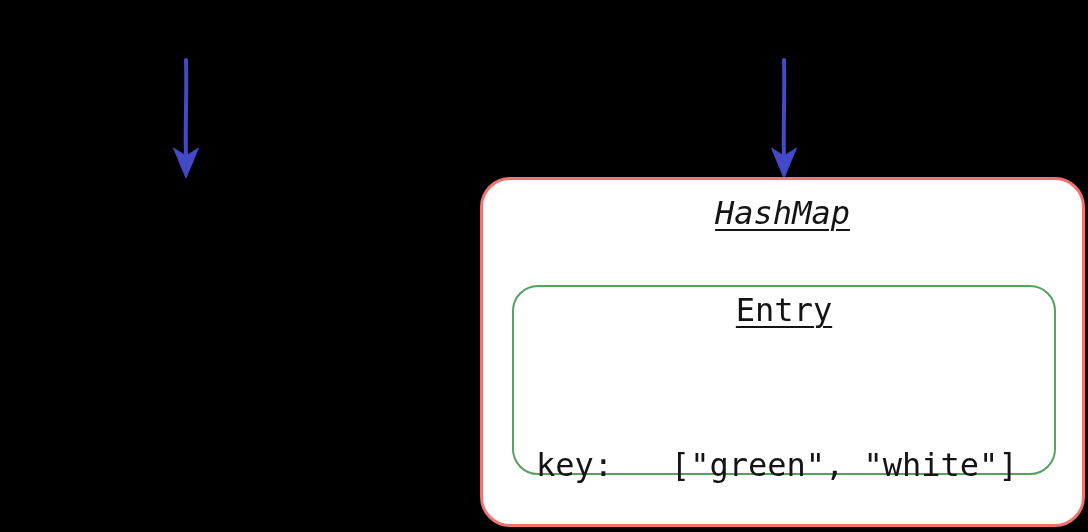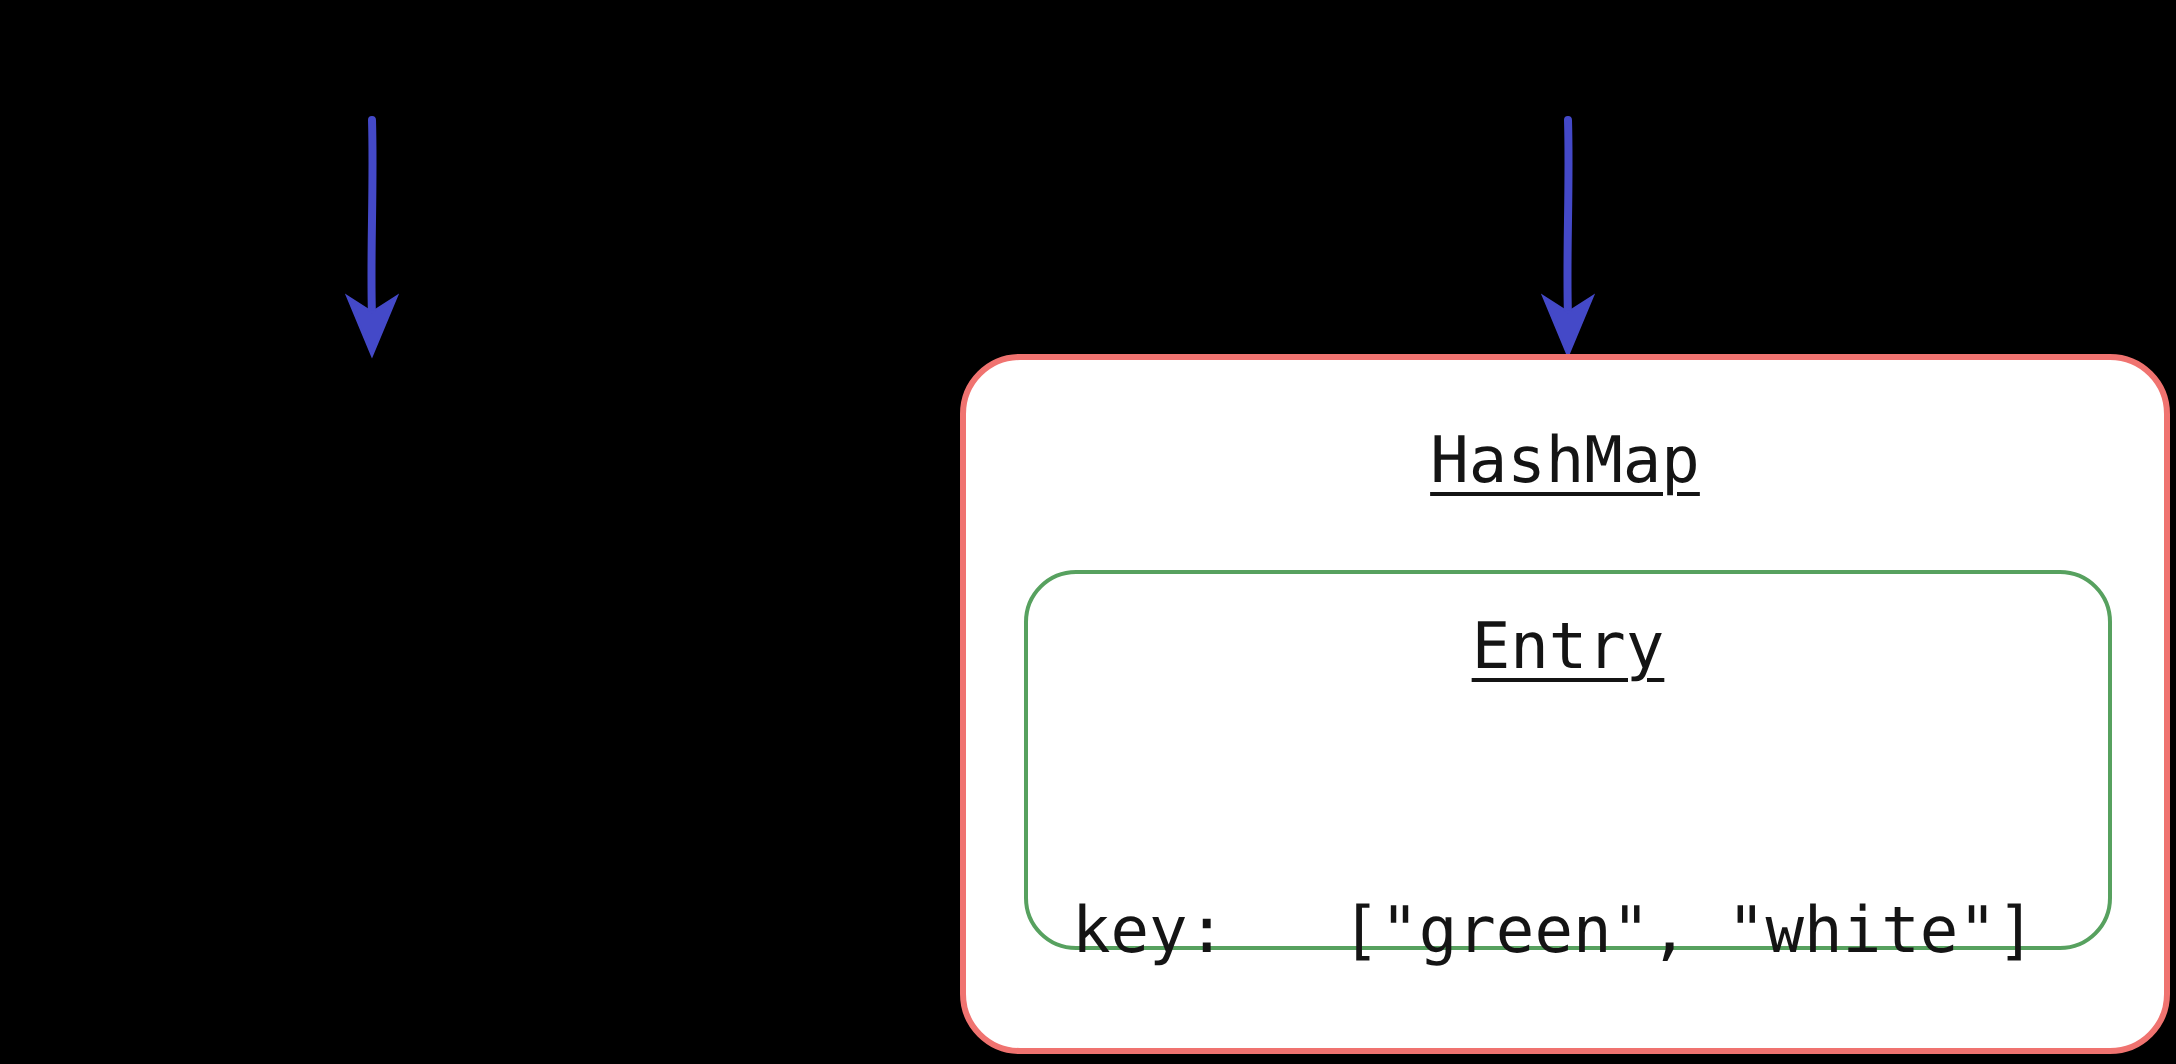--- a/index.html
+++ b/index.html
@@ -45,24 +45,25 @@
   .box-title {
     text-align: center;
     font-size: 32px;
     line-height: 38px;
     color: var(--text, #141414);
     text-decoration: underline;
     text-decoration-thickness: 2px;
     text-underline-offset: 5px;
   }
   .hashmap-box > .box-title {
-    margin-top: 31px;
+    margin-top: 14px;
+    font-style: italic;
   }
   .entry-box > .box-title {
-    margin-top: 17px;
+    margin-top: 4px;
   }
   .entry-code {
     position: absolute;
     left: 22px;
     top: 83px;
     font-family: "DejaVu Sans Mono", monospace;
     font-size: 32px;
     line-height: 38px;
     color: var(--text, #141414);
     white-space: pre;

